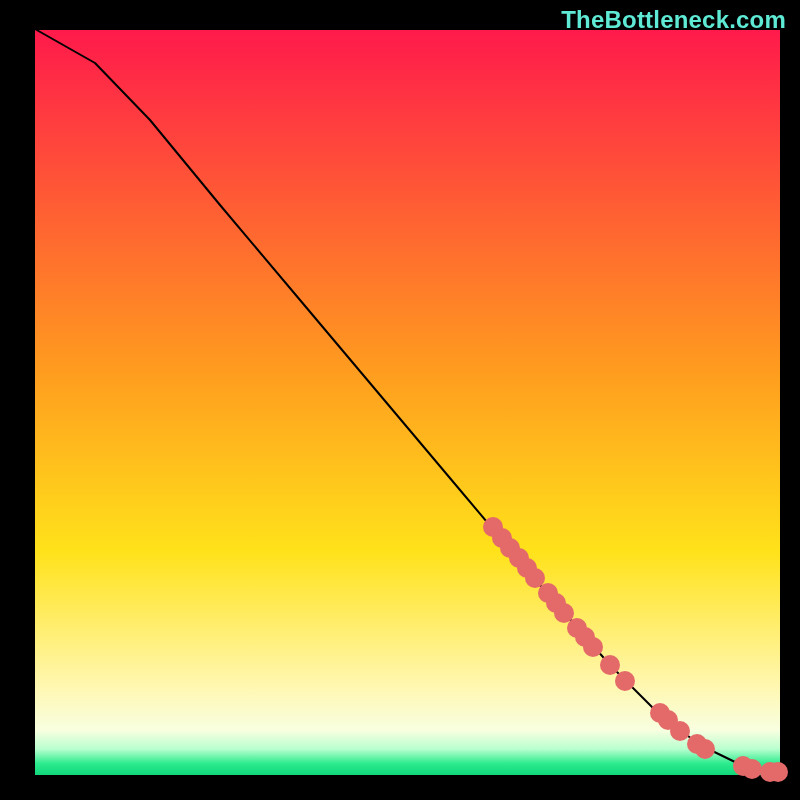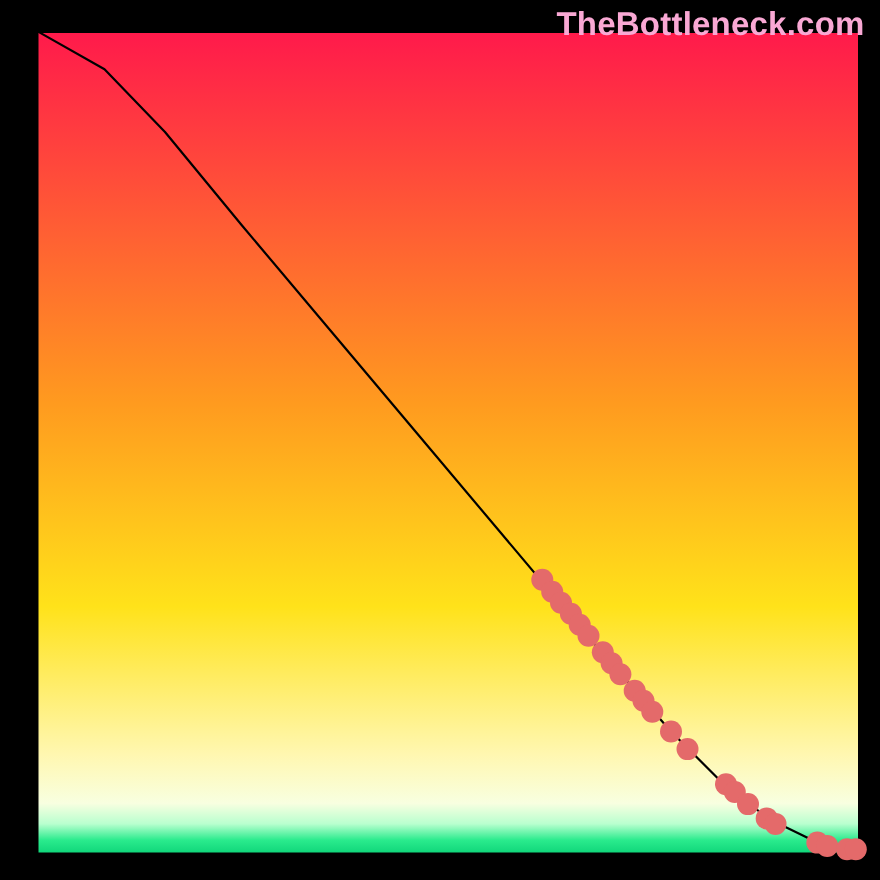--- a/index.html
+++ b/index.html
@@ -14,22 +14,22 @@
   .stage {
     position: relative;
     width: 800px;
     height: 800px;
     background: #000;
   }
   .watermark {
     position: absolute;
     top: 6px;
     right: 14px;
-    color: #f9a8d4;
-    font-size: 30px;
+    color: #5eead4;
+    font-size: 24px;
     font-weight: 600;
     letter-spacing: 0.2px;
     z-index: 10;
   }
   svg.plot {
     position: absolute;
     left: 0;
     top: 0;
     width: 800px;
     height: 800px;

